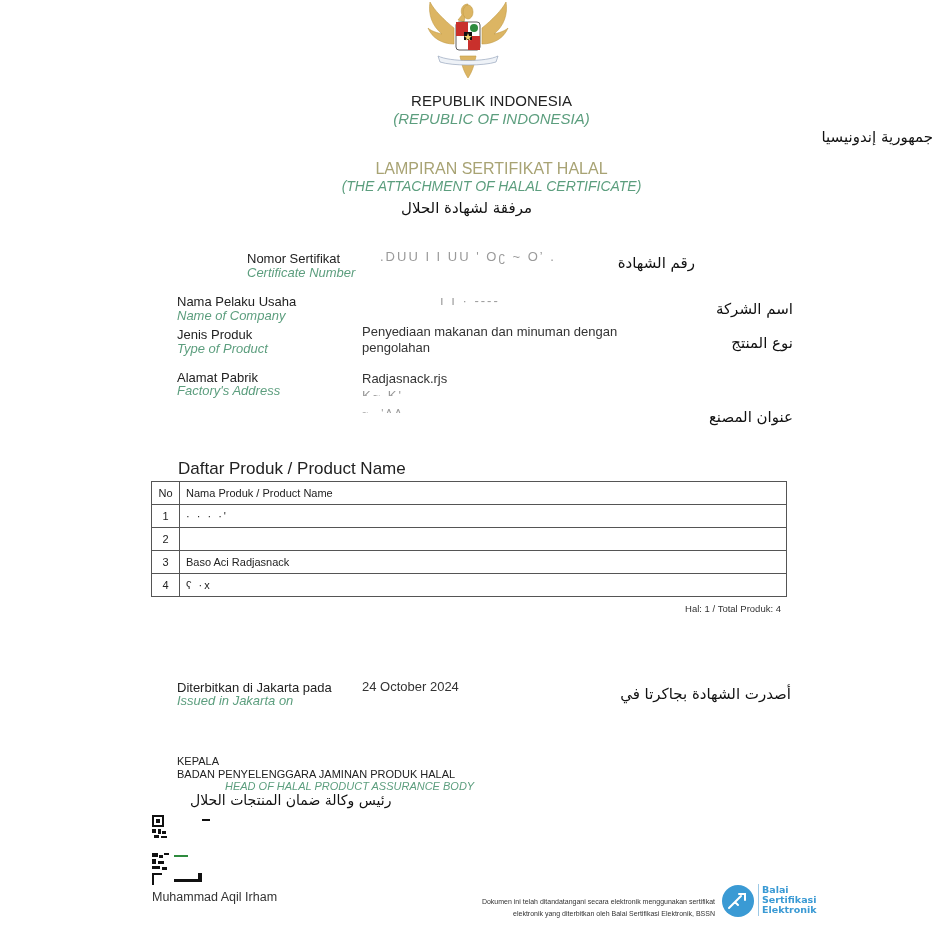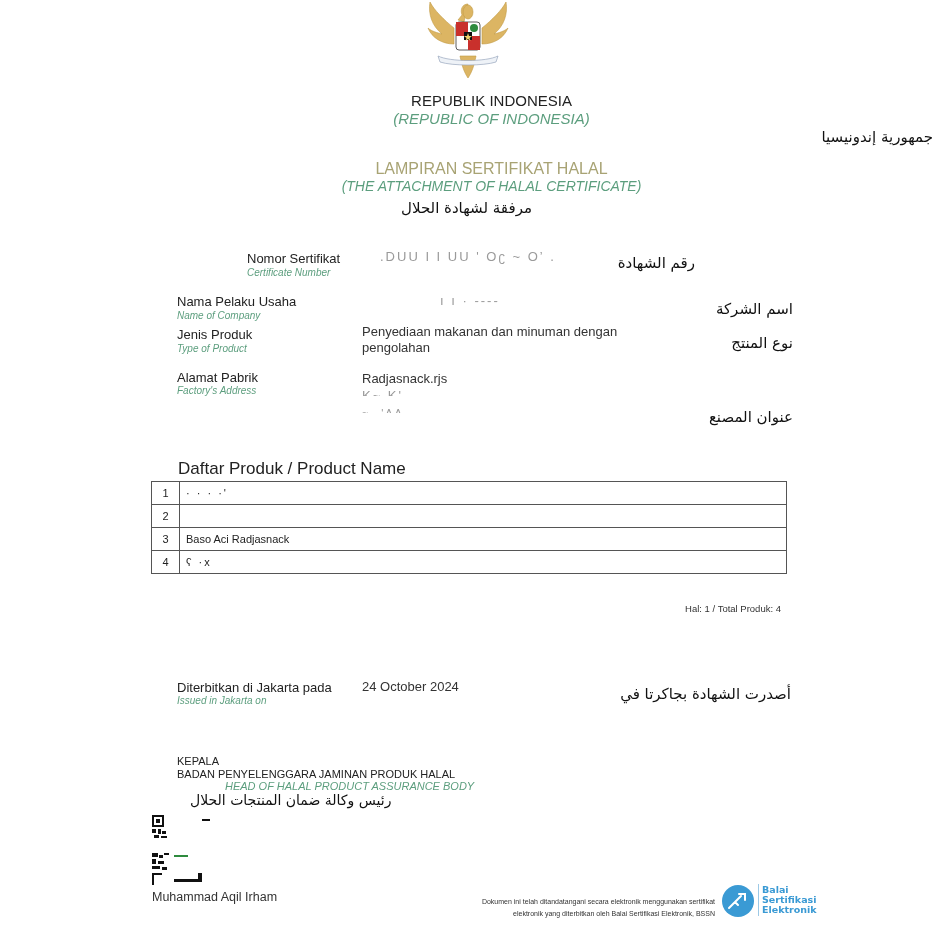--- a/index.html
+++ b/index.html
@@ -15,21 +15,21 @@
   #emblem { left:424px; top:0; width:88px; height:82px; }
 
   .hdr1 { top:92px; font-size:15px; color:#222; }
   .hdr2 { top:110px; font-size:15px; }
   .hdr3 { top:128px; font-size:17px; color:#111; }
   .hdr4 { top:160px; font-size:16px; }
   .hdr5 { top:178px; font-size:14px; }
   .hdr6 { top:199px; font-size:32px; color:#111; }
 
   .lbl { font-size:13px; color:#222; line-height:14px; }
-  .lbl-en { font-size:10px; line-height:14px; }
+  .lbl-en { font-size:13px; line-height:14px; }
   .val { font-size:13px; color:#333; line-height:16px; }
   .ar { font-family:"DejaVu Sans", sans-serif; font-size:15px; color:#111; direction:rtl; text-align:right; }
 
   .redact { color:#9a9a9a; letter-spacing:2px; }
 
   
   #product-table { left:151px; top:481px; width:636px; border-collapse:collapse; font-size:11px; }
   #product-table td, #product-table th { border:1px solid #555; height:22px; padding:0 6px; text-align:left; font-weight:normal; color:#222; }
   #product-table .no { width:27px; text-align:center; padding:0; }
 
@@ -83,20 +83,24 @@
 <div class="abs serif green lbl-en" style="left:152px; top:384px;">Factory's Address</div>
 <div class="abs sans val" style="left:362px; top:371px;">Radjasnack.rjs</div>
 <div class="abs sans val redact" style="left:362px; top:388px; height:8px; overflow:hidden;">K~ K'·  · ·  ·  ·  ·</div>
 <div class="abs sans val redact" style="left:362px; top:405px; height:8px; overflow:hidden; font-size:11px;">~                ·'AA·    ·· ·· ·····  ·····</div>
 <div class="abs ar" style="right:140px; top:376px;margin-top:32px;">عنوان المصنع</div>
 
 <div class="abs serif" style="left:153px; top:459px; font-size:17px; color:#222;">Daftar Produk / Product Name</div>
 
 <table id="product-table" class="abs sans">
   <tbody>
+      <tr>
+    <th class="no">No</th>
+    <th>Nama Produk / Product Name</th>
+  </tr>
   <tr>
     <td class="no">1</td>
     <td class="redact">·   ·    ·   ·'</td>
   </tr>
   <tr>
     <td class="no">2</td>
     <td></td>
   </tr>
   <tr>
     <td class="no">3</td>

